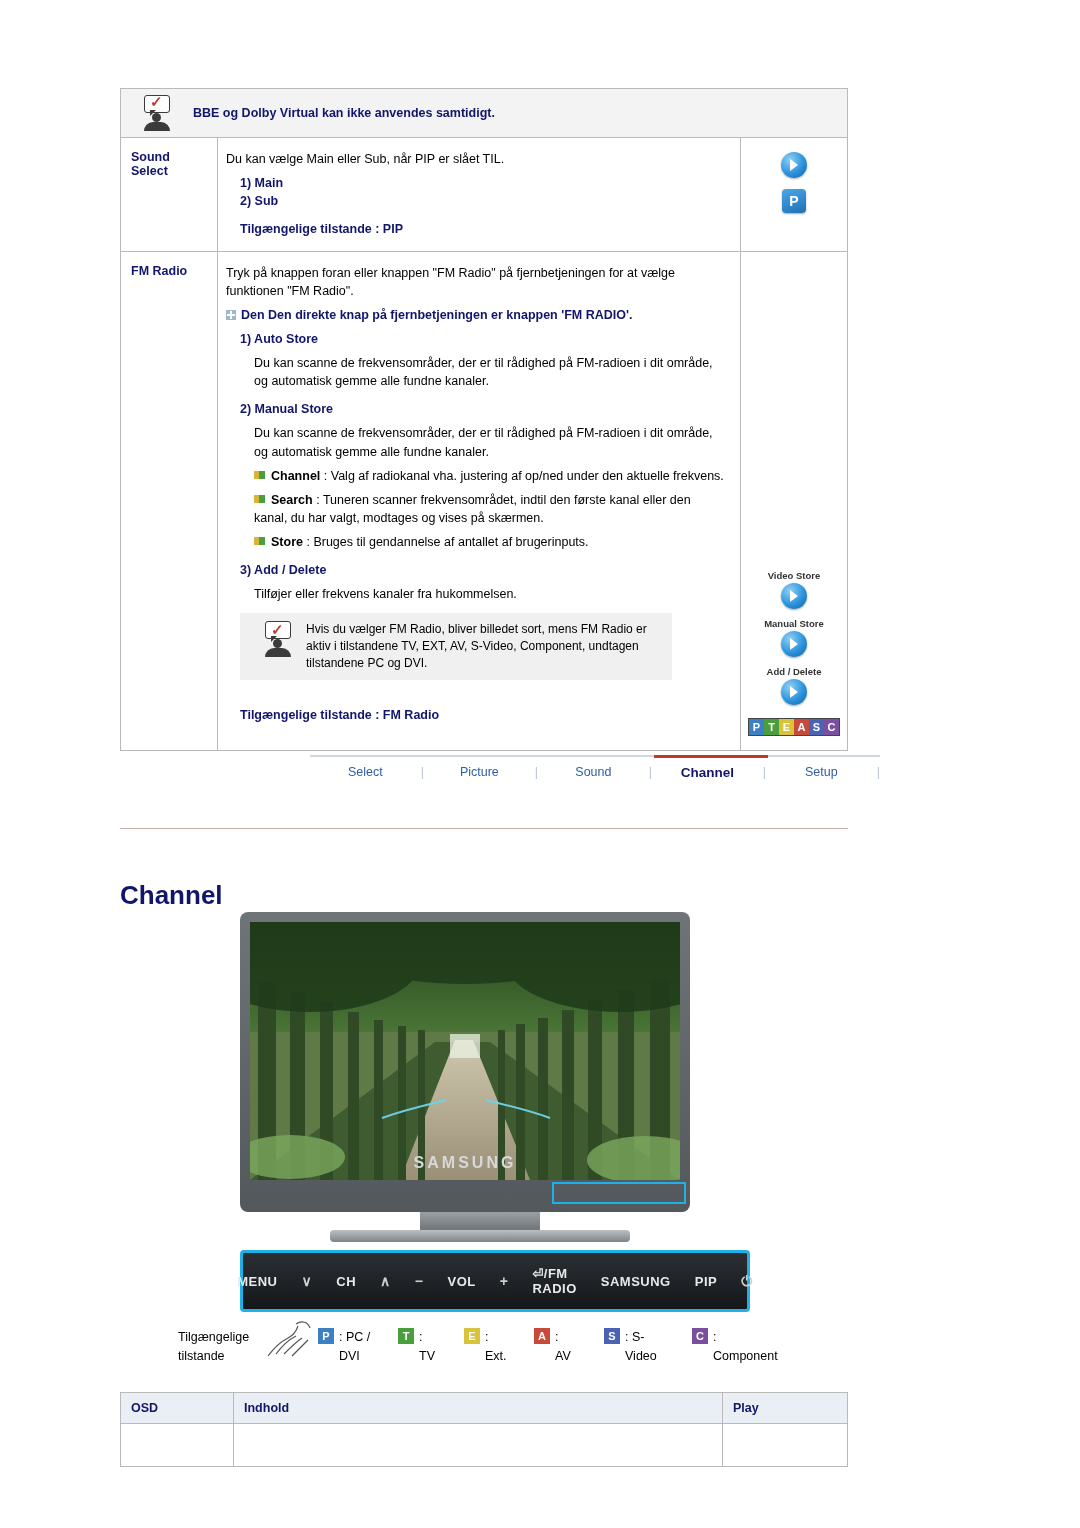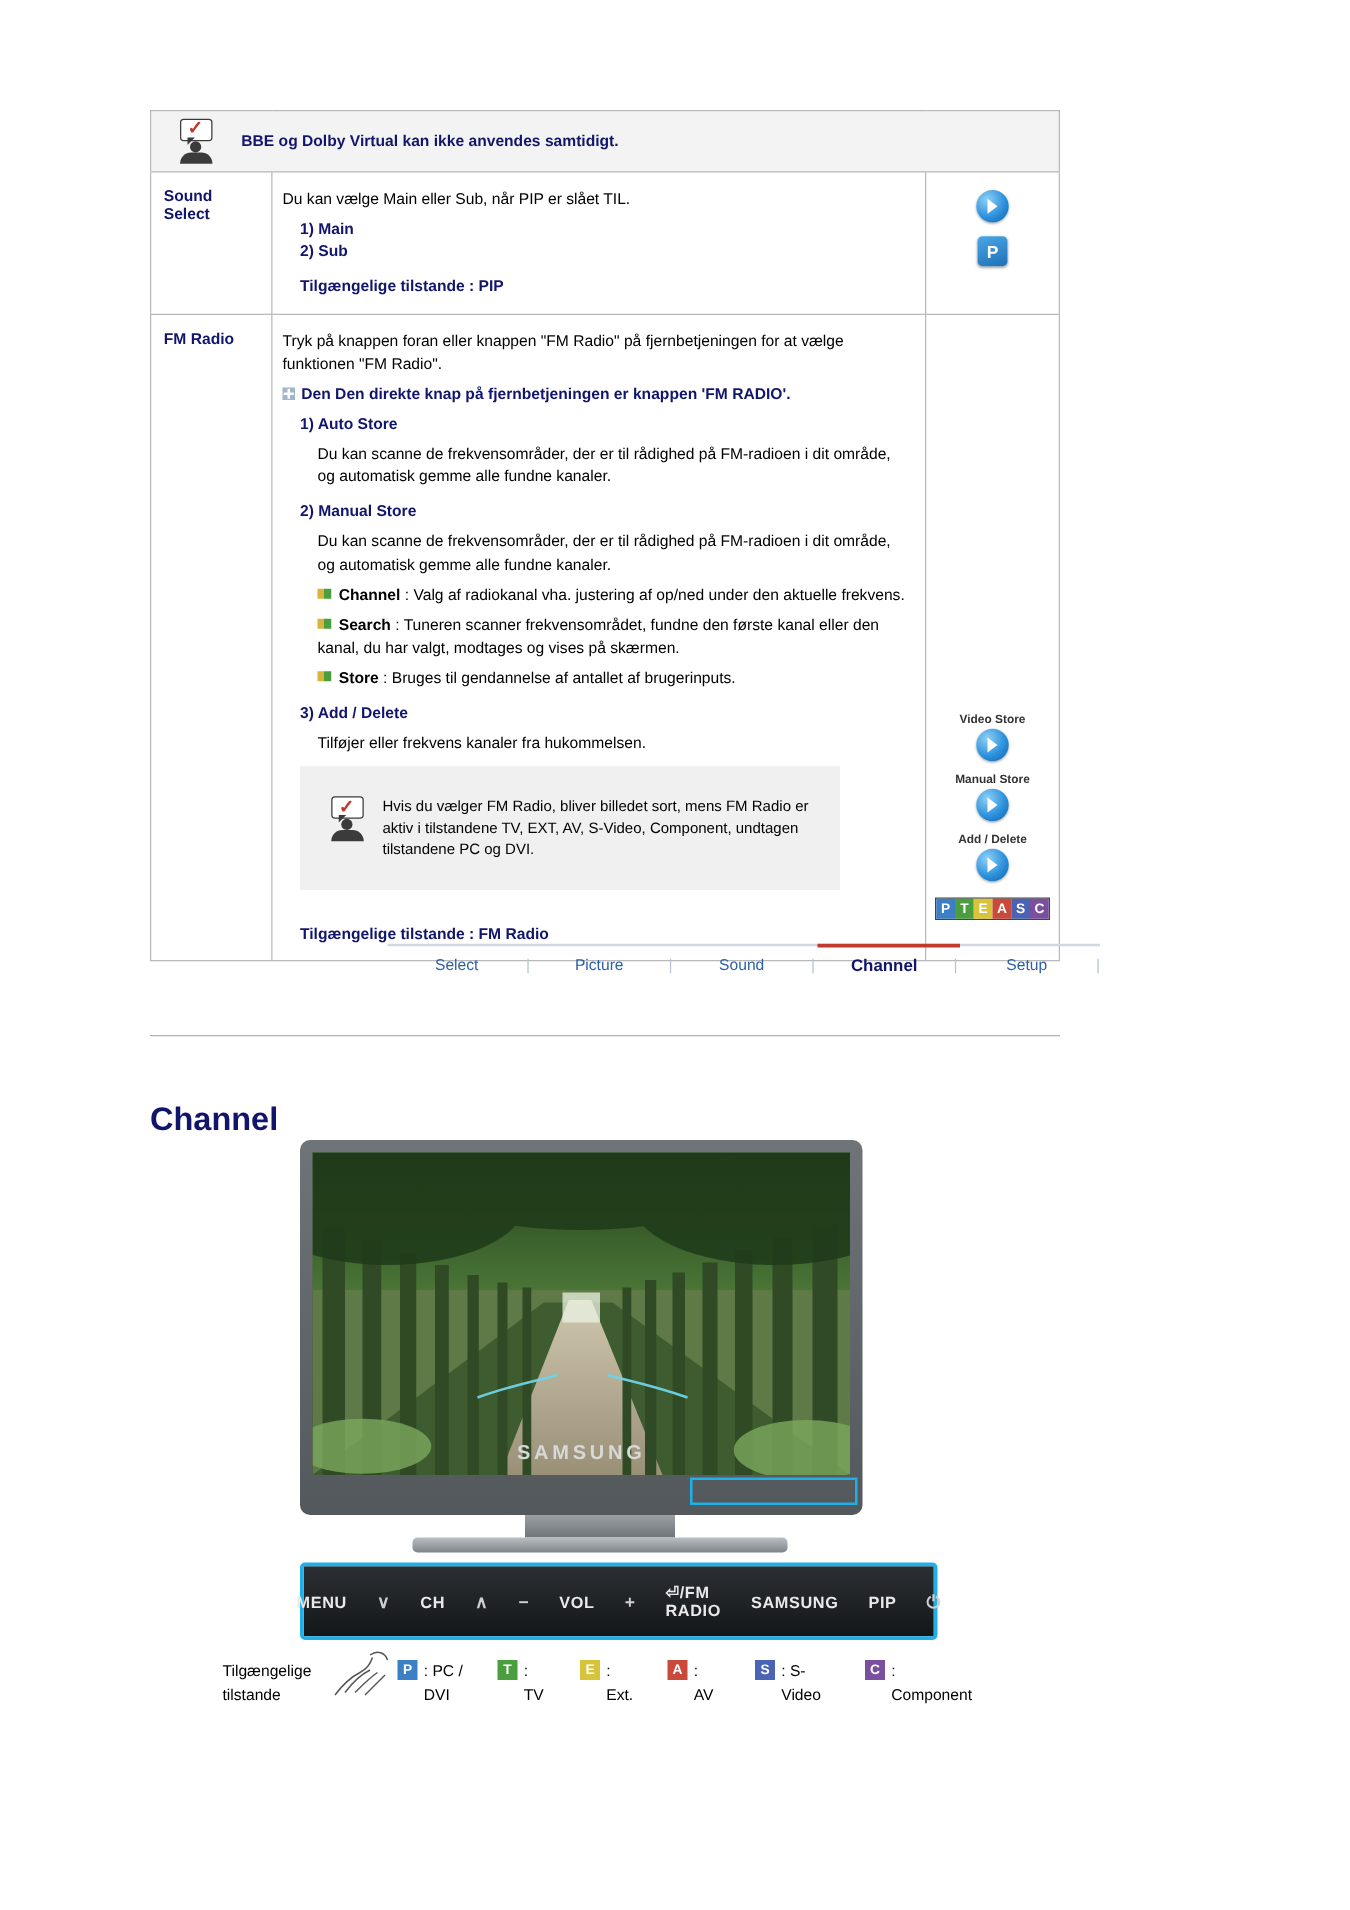--- a/index.html
+++ b/index.html
@@ -166,21 +166,21 @@
     background: #fff;
   }
   .plusbul::before { left: 4px; top: 1px; width: 2px; height: 8px; }
   .plusbul::after { left: 1px; top: 4px; width: 8px; height: 2px; }
 
   
   .inner-note {
     background: #f0f0f0;
     display: flex;
     align-items: flex-start;
-    padding: 24px 10px;
+    padding: 8px 10px;
     margin: 10px 0 0 14px;
     width: 432px;
     box-sizing: border-box;
   }
   .inner-note .note-icon { width: 56px; min-width: 56px; justify-content: center; }
   .inner-note .n-text { font-size: 12px; line-height: 1.4; }
 
   
   .person-ico { position: relative; width: 38px; height: 36px; }
   .person-ico .bubble {
@@ -440,21 +440,21 @@
 
         <div class="indent1 gap-md bold-blue">2) Manual Store</div>
         <div class="indent2 gap-sm">Du kan scanne de frekvensområder, der er til rådighed på FM-radioen i dit område, og automatisk gemme alle fundne kanaler.</div>
 
         <div class="indent2 gap-sm">
           <span class="sqbul"></span><b>Channel</b>
           <span>: Valg af radiokanal vha. justering af op/ned under den aktuelle frekvens.</span>
         </div>
         <div class="indent2 gap-sm">
           <span class="sqbul"></span><b>Search</b>
-          <span>: Tuneren scanner frekvensområdet, fundne den første kanal eller den kanal, du har valgt, modtages og vises på skærmen.</span>
+          <span>: Tuneren scanner frekvensområdet, indtil den første kanal eller den kanal, du har valgt, modtages og vises på skærmen.</span>
         </div>
         <div class="indent2 gap-sm">
           <span class="sqbul"></span><b>Store</b>
           <span>: Bruges til gendannelse af antallet af brugerinputs.</span>
         </div>
 
         <div class="indent1 gap-md bold-blue">3) Add / Delete</div>
         <div class="indent2 gap-sm">Tilføjer eller frekvens kanaler fra hukommelsen.</div>
 
         <div class="inner-note">
@@ -647,14 +647,28 @@
 
     <div class="cell" style="width:120px;">
       <div class="bx" style="background:#7a4fa0;">C</div>
       <div>
         <div>:</div>
         <div>Component</div>
       </div>
     </div>
   </div>
 
+  <table class="osd-table">
+    <tbody>
+        <tr>
+      <th class="w-osd">OSD</th>
+      <th>Indhold</th>
+      <th class="w-play">Play</th>
+    </tr>
+    <tr>
+      <td></td>
+      <td></td>
+      <td></td>
+    </tr>
+  </tbody>
+    </table>
 
 </div>
 
 </body></html>

